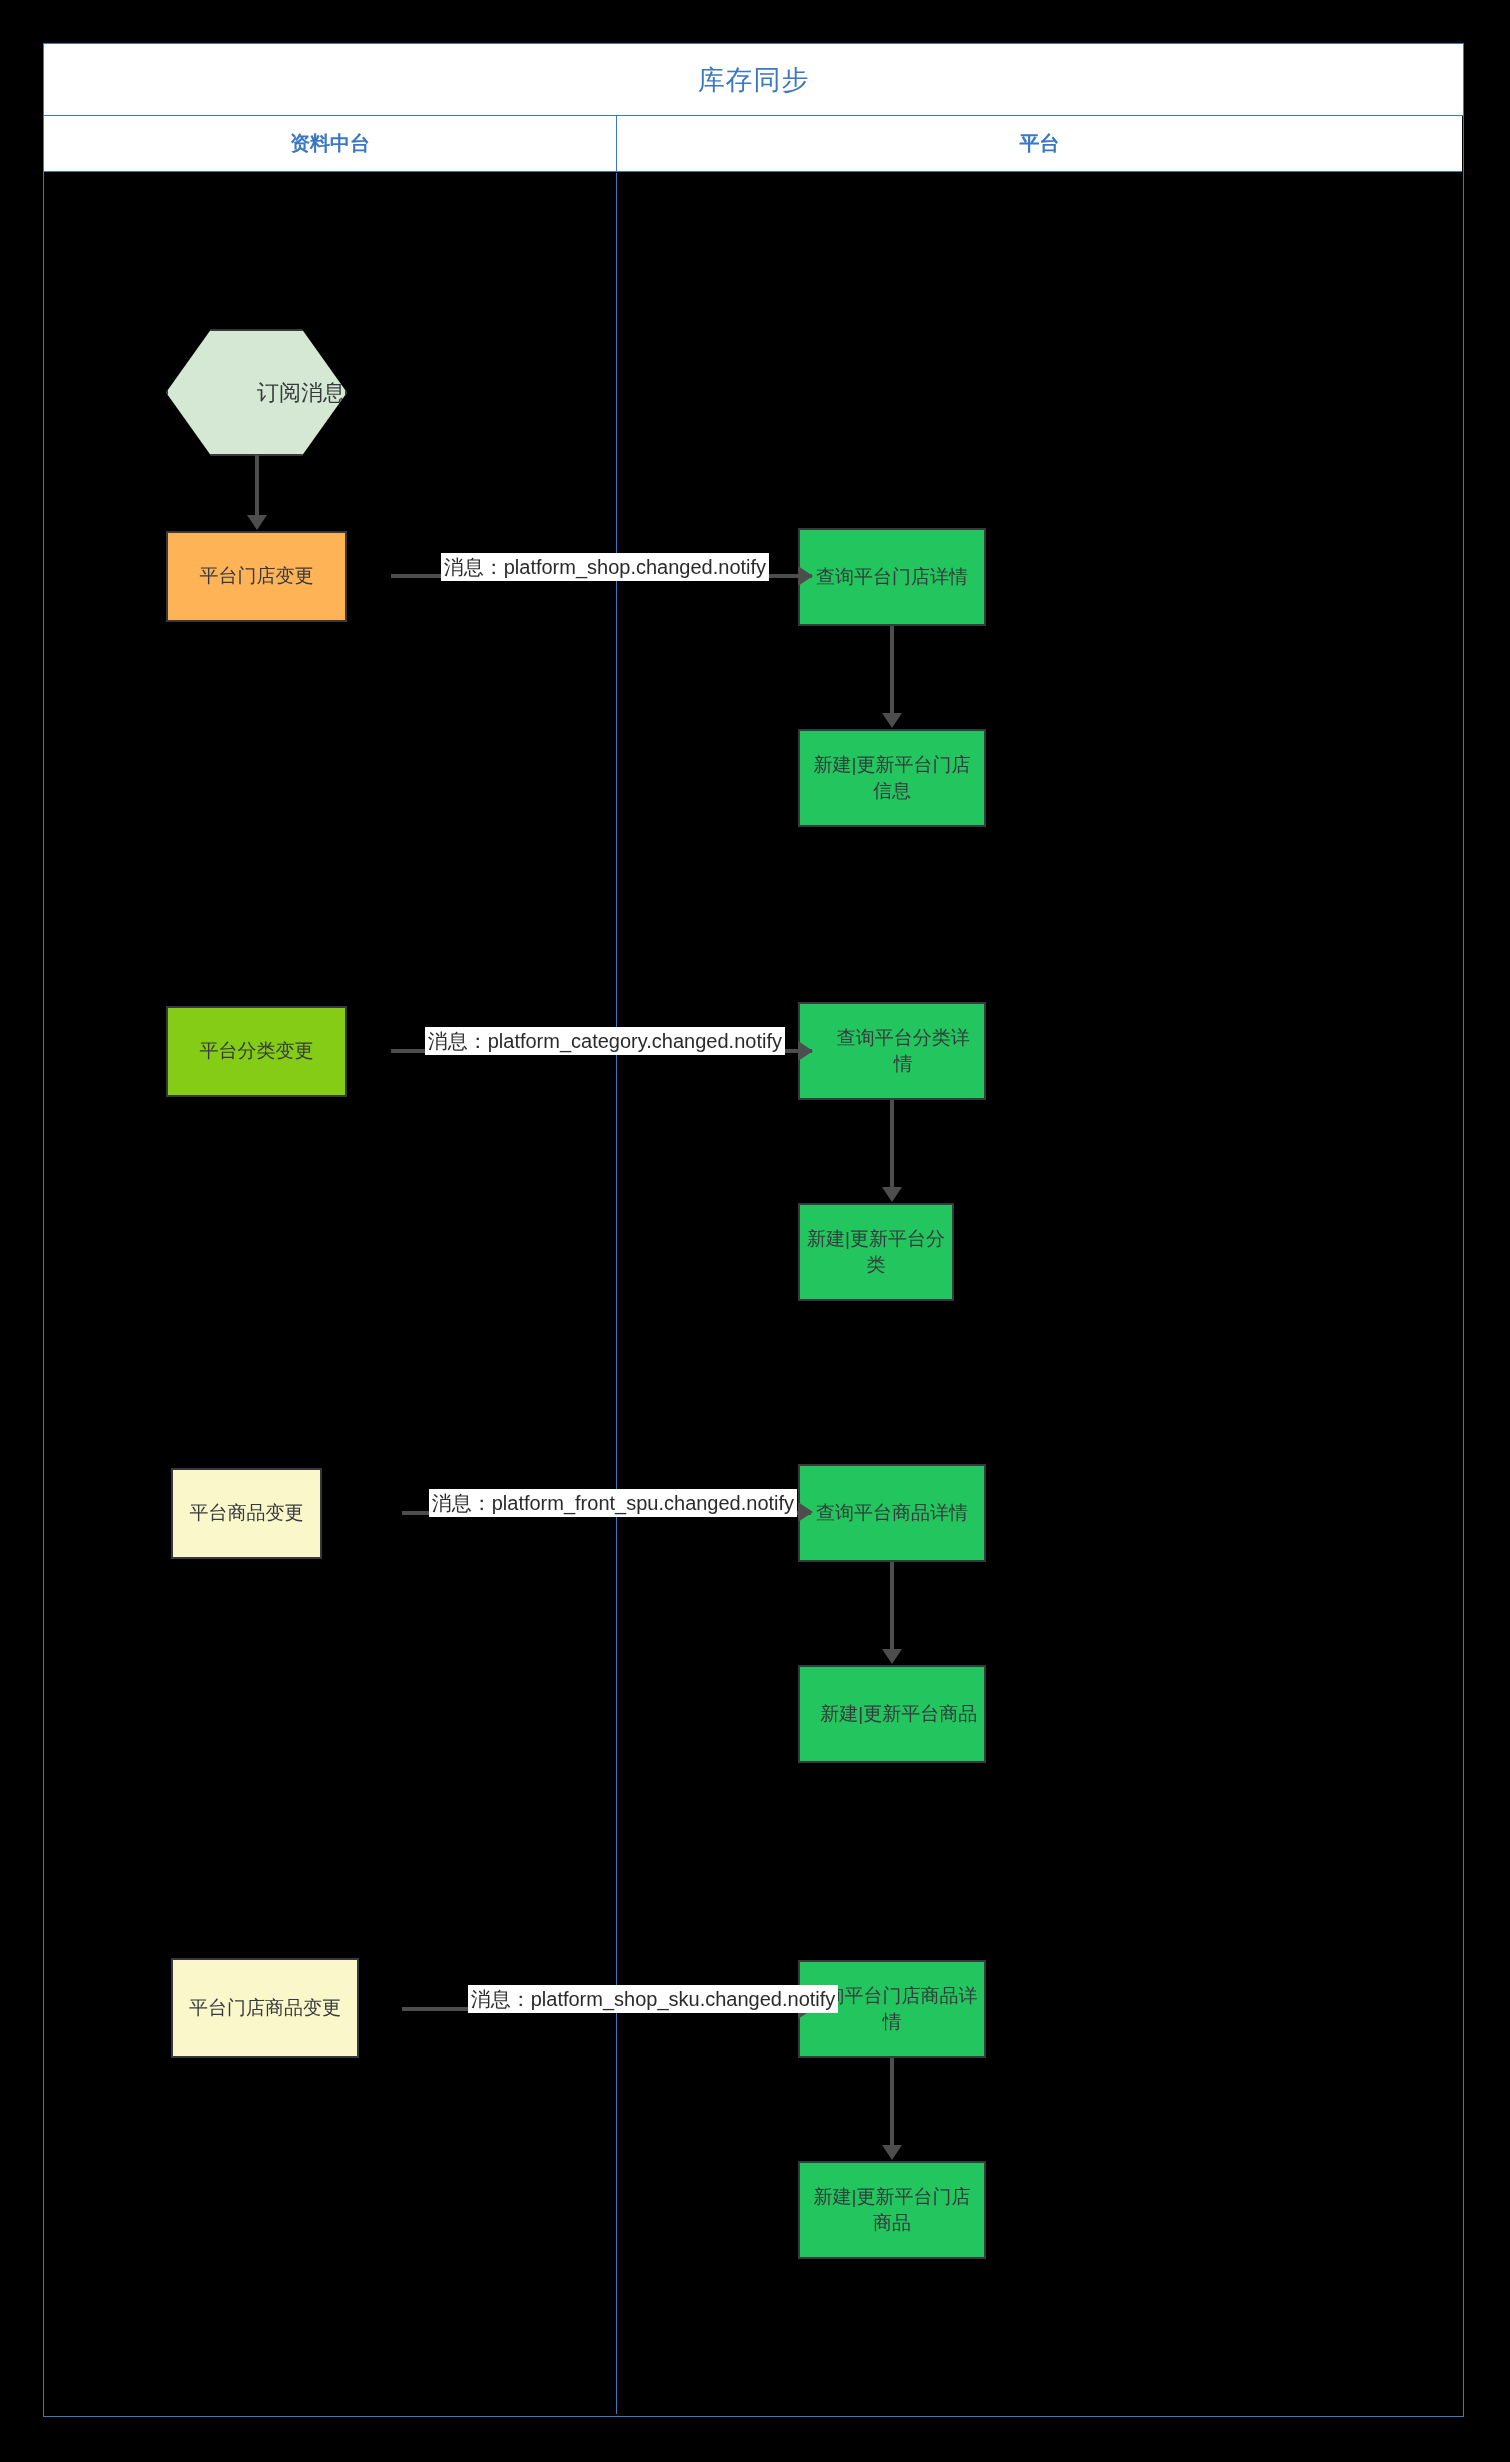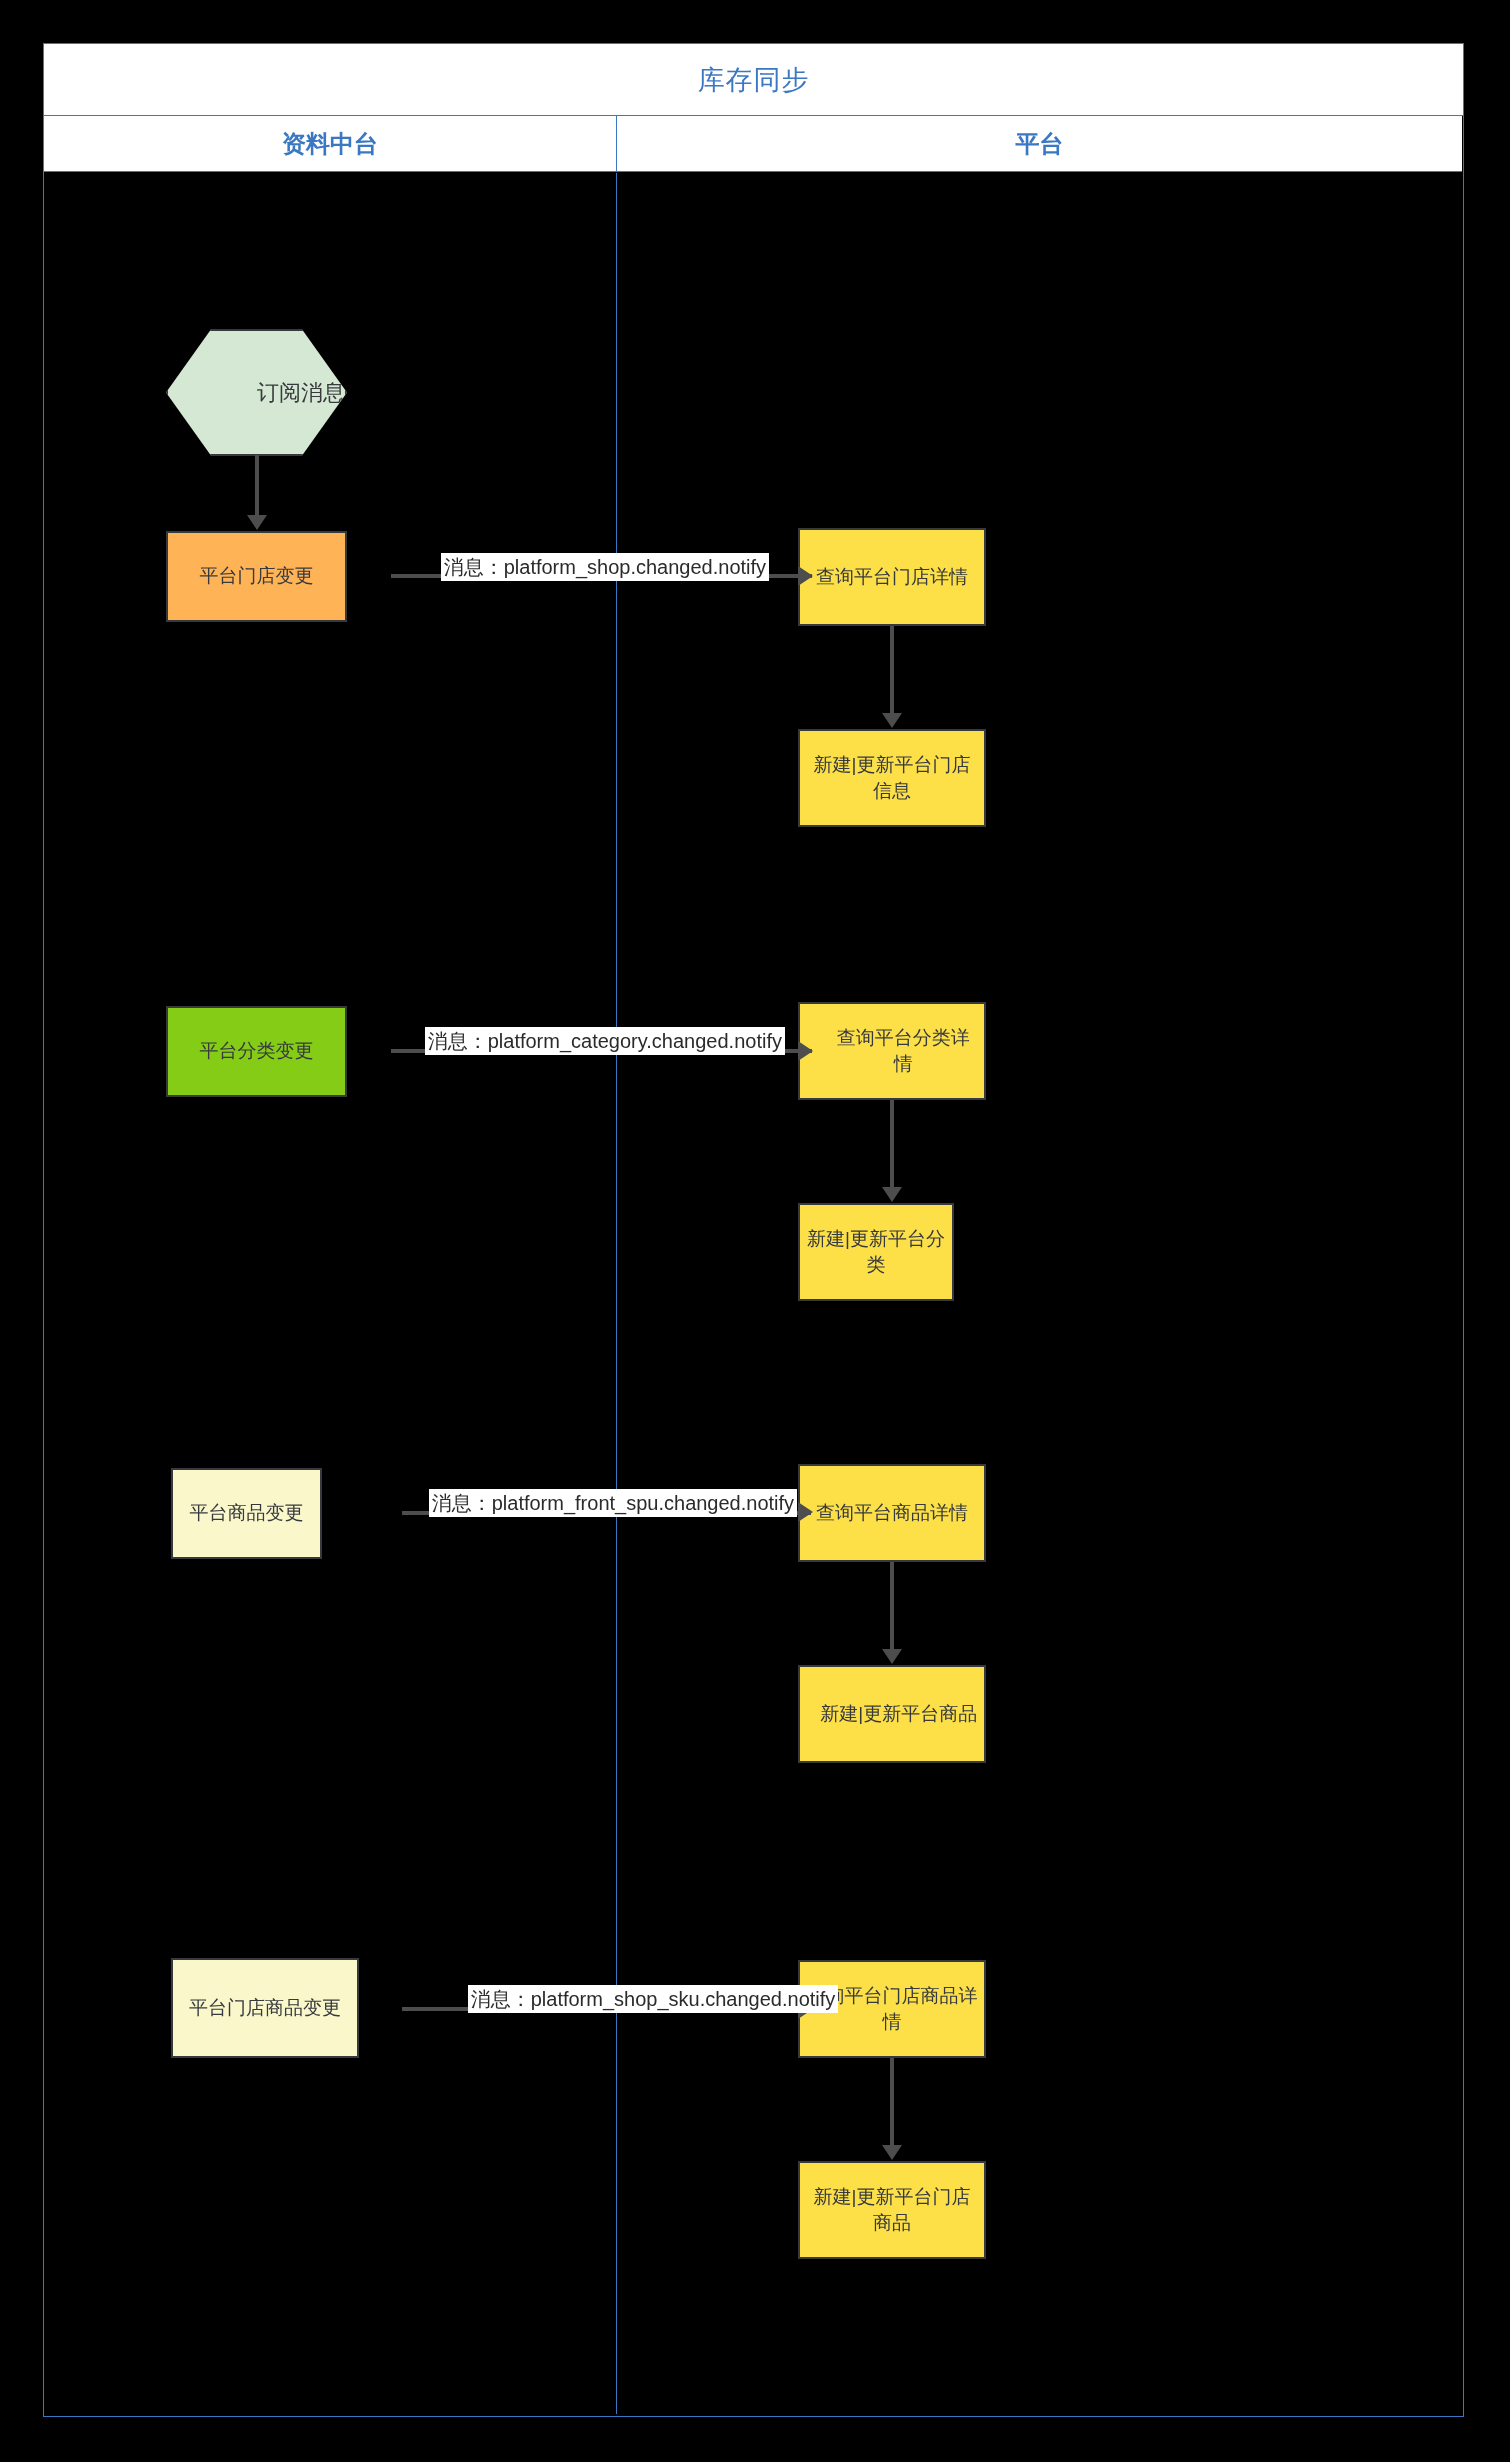--- a/index.html
+++ b/index.html
@@ -66,21 +66,21 @@
   }
   .lane-head-left {
     width: 573px;
     border-right: 1.8px solid #3b78c3;
   }
   .lane-head-right {
     width: 845px;
   }
   .lane-head-text {
     color: #3b78c3;
-    font-size: 24px;
+    font-size: 20px;
     font-weight: bold;
   }
 
   
   .lane-body-left {
     position: absolute;
     left: 0;
     top: 129px;
     width: 573px;
     height: 2241px;
@@ -103,21 +103,21 @@
     border: 2.7px solid #36393d;
     display: flex;
     align-items: center;
     justify-content: center;
     text-align: center;
     color: #36393d;
     font-size: 19px;
     line-height: 1.38;
     padding: 3.6px 5.4px;
   }
-  .node-white  { background: #fde047; justify-content: center; }
+  .node-white  { background: #22c55e; justify-content: center; }
   .node-orange { background: #ffb357; }
   .node-peach  { background: #84cc16; }
   .node-yellow { background: #faf7cb; }
 
   .hexagon {
     position: absolute;
     background: #d5e8d4;
     border: 2.7px solid #36393d;
     box-sizing: border-box;
     display: flex;

